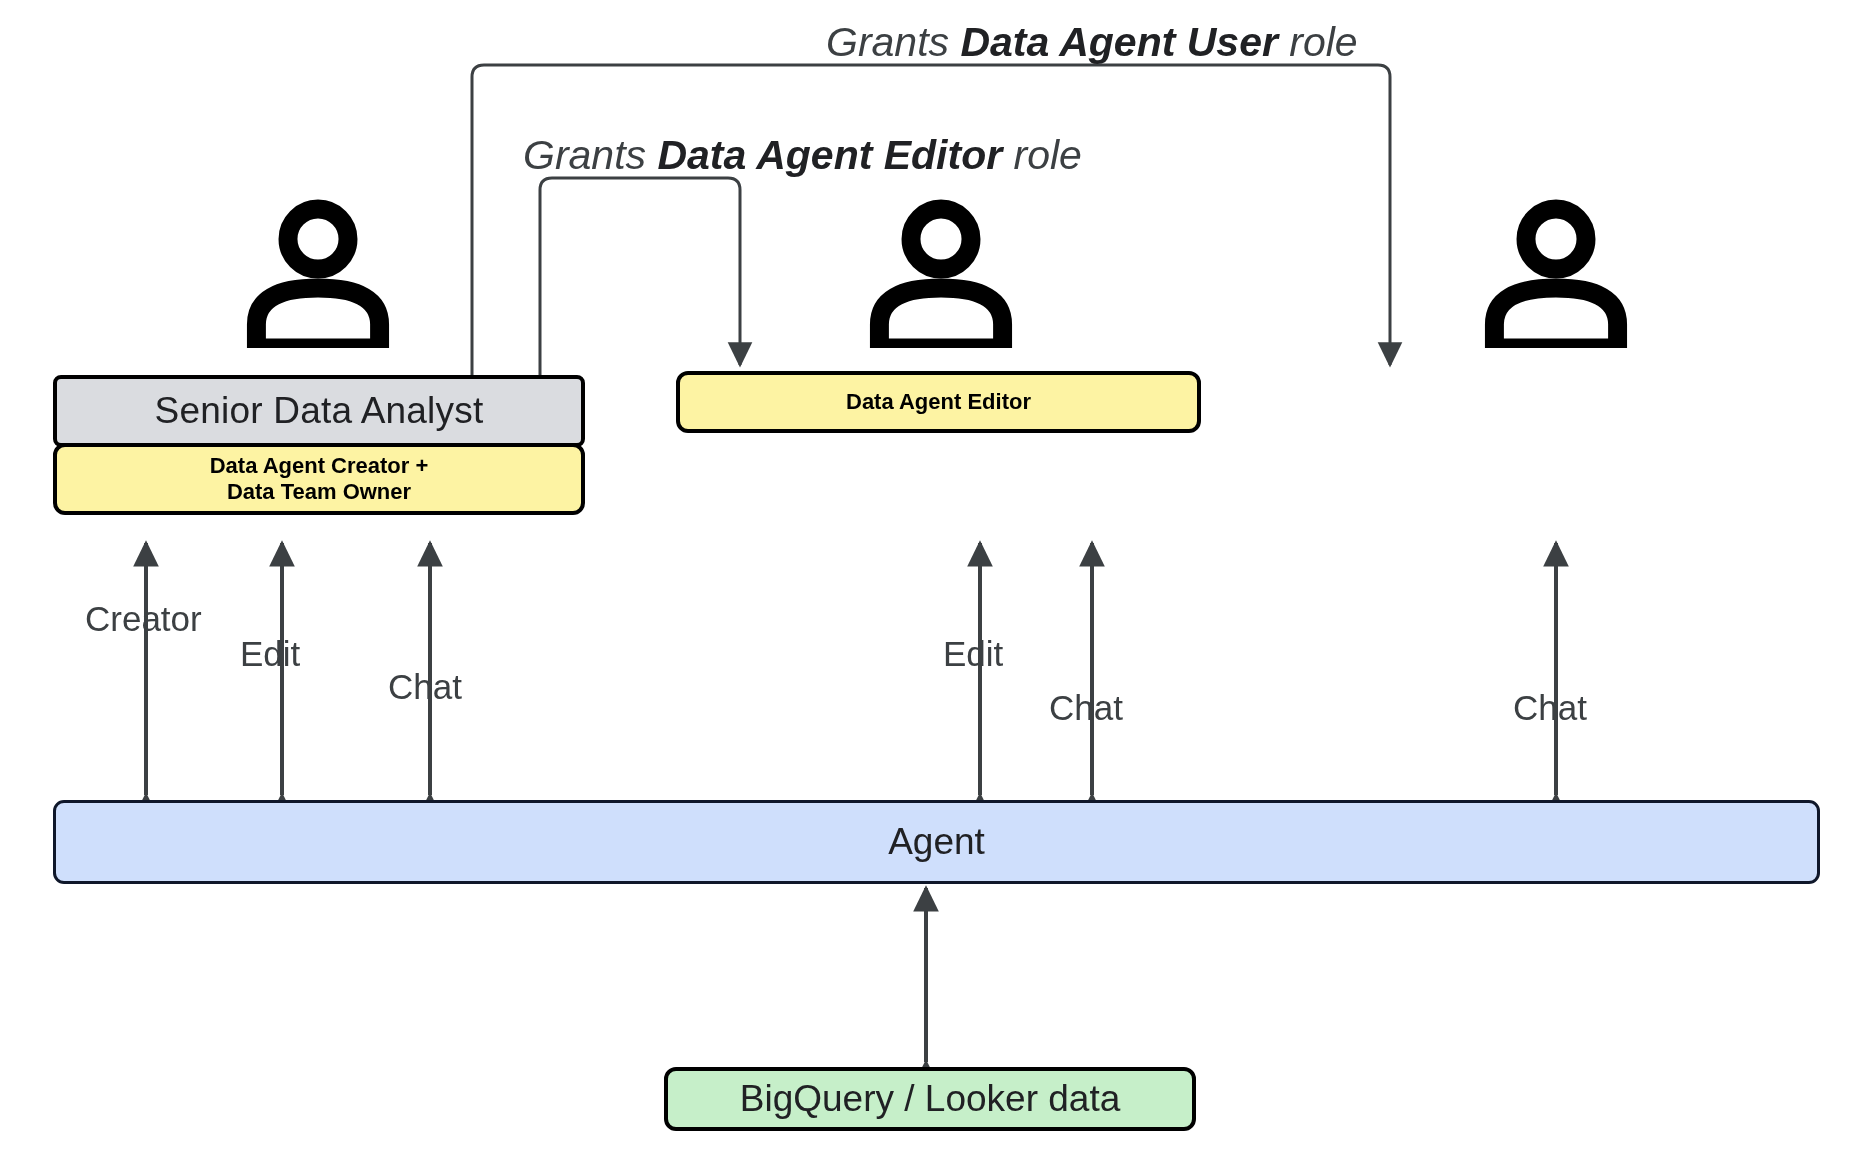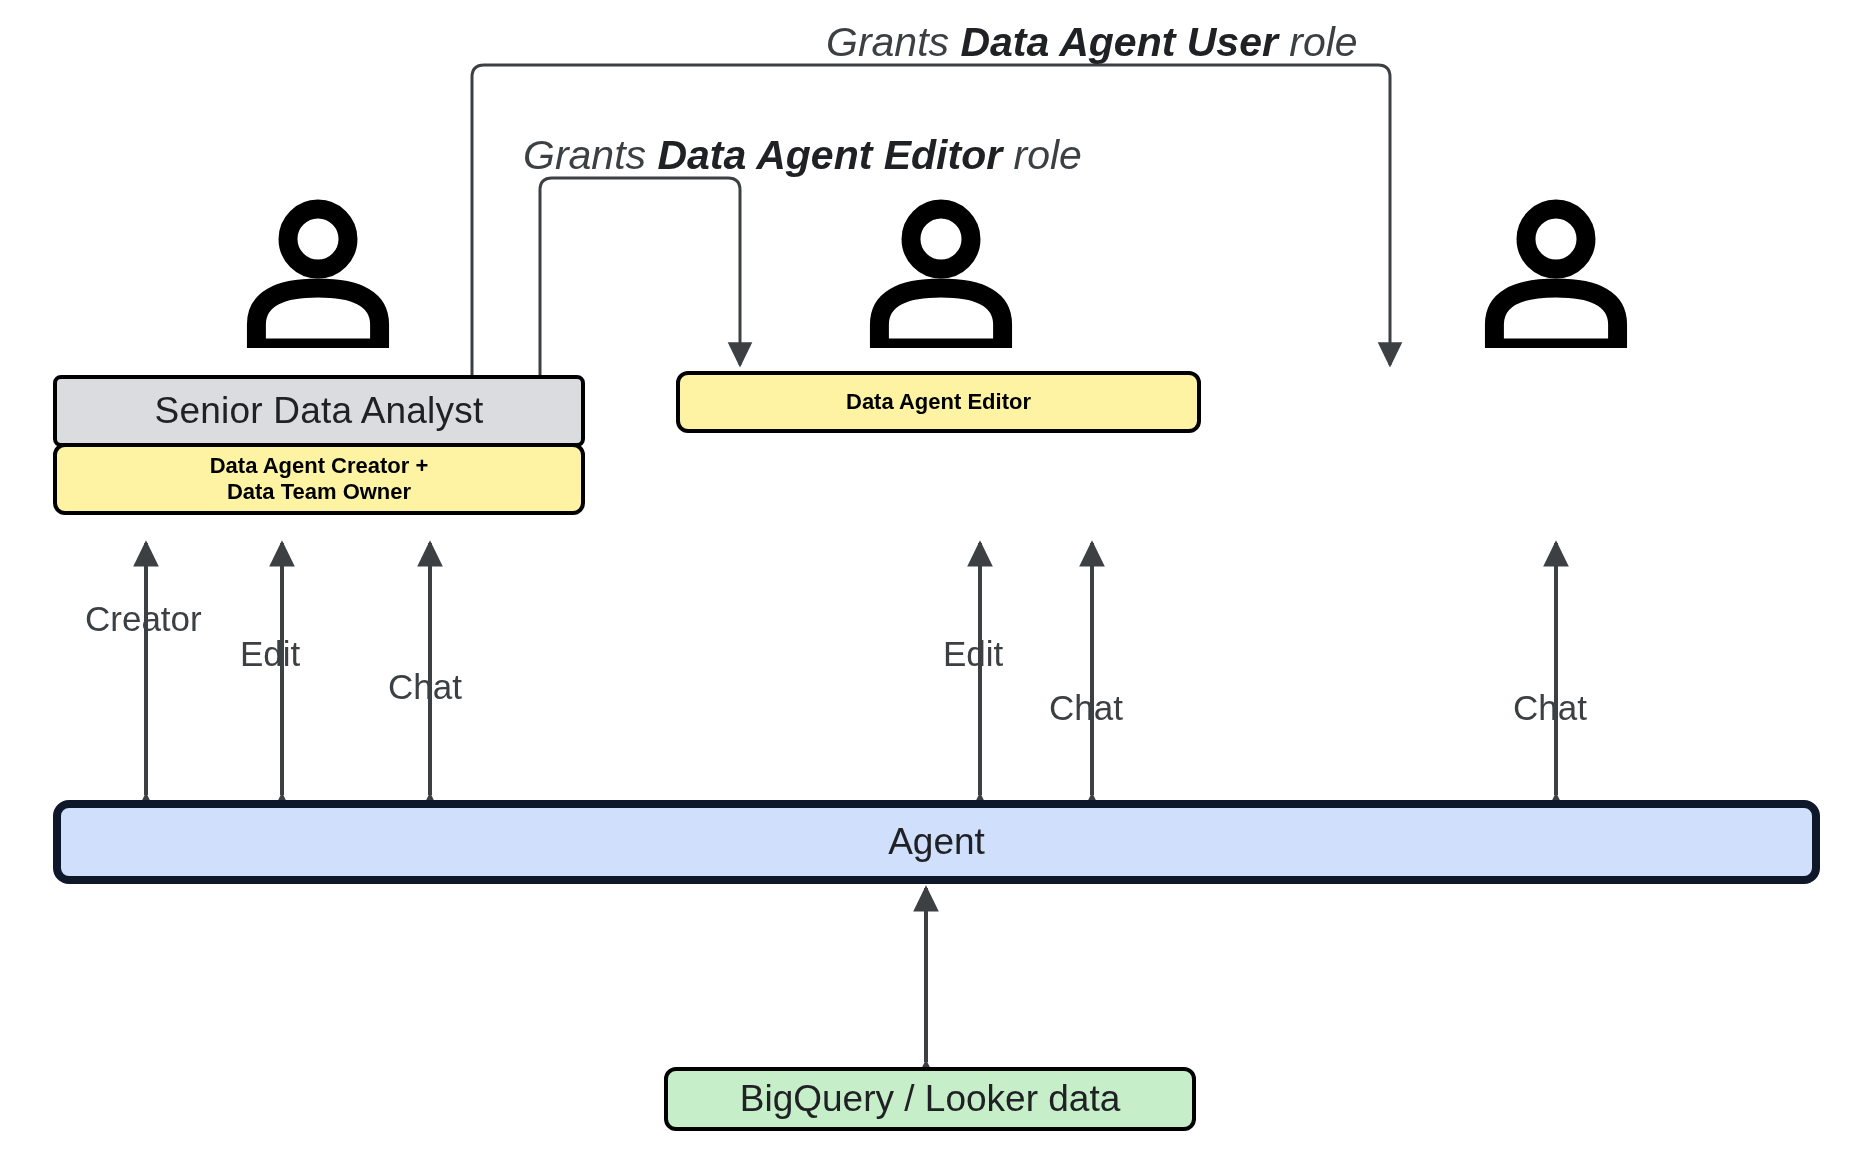--- a/index.html
+++ b/index.html
@@ -73,22 +73,22 @@
     margin-top: -4px;
     position: relative;
     z-index: 1;
     padding: 6px 4px;
   }
 
   
   .agent-bar {
     position: absolute;
     box-sizing: border-box;
-    border: 8px solid #0f172a;
-    border-radius: 16px;
+    border: 3px solid #0f172a;
+    border-radius: 11px;
     background: #cfdffc;
     display: flex;
     align-items: center;
     justify-content: center;
     color: #202124;
     font-size: 37px;
   }
 
   
   .data-box {

